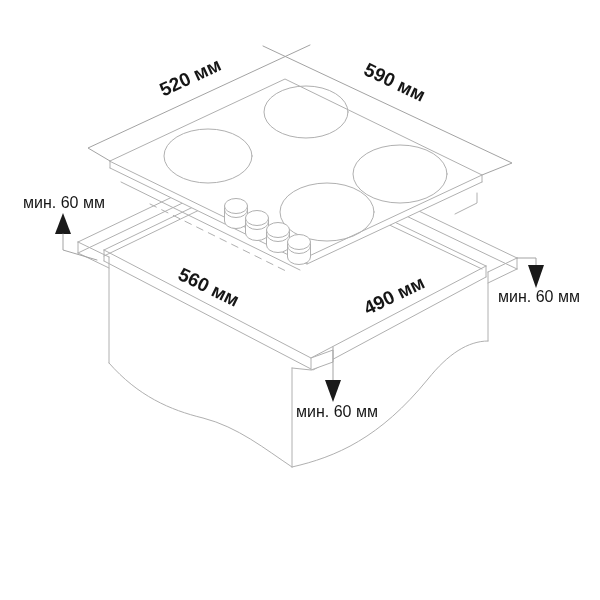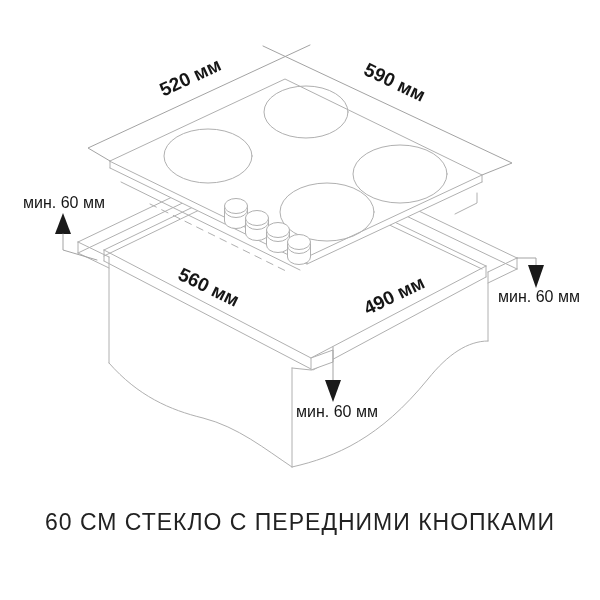--- a/index.html
+++ b/index.html
@@ -119,14 +119,13 @@
       </g>
 
       <g>
         <path class="lnd" d="M333,347 L333,380"></path>
         <path class="blk" d="M333,402 L341,380 L325,380 Z"></path>
         <text class="min" x="337" y="417" text-anchor="middle">мин. 60 мм</text>
       </g>
     </g>
   </svg>
 
-  <div id="caption">60 СМ СТЕКЛО С ПЕРЕДНИМИ КНОПКАМИ</div>
 </div>
 
 </body></html>

